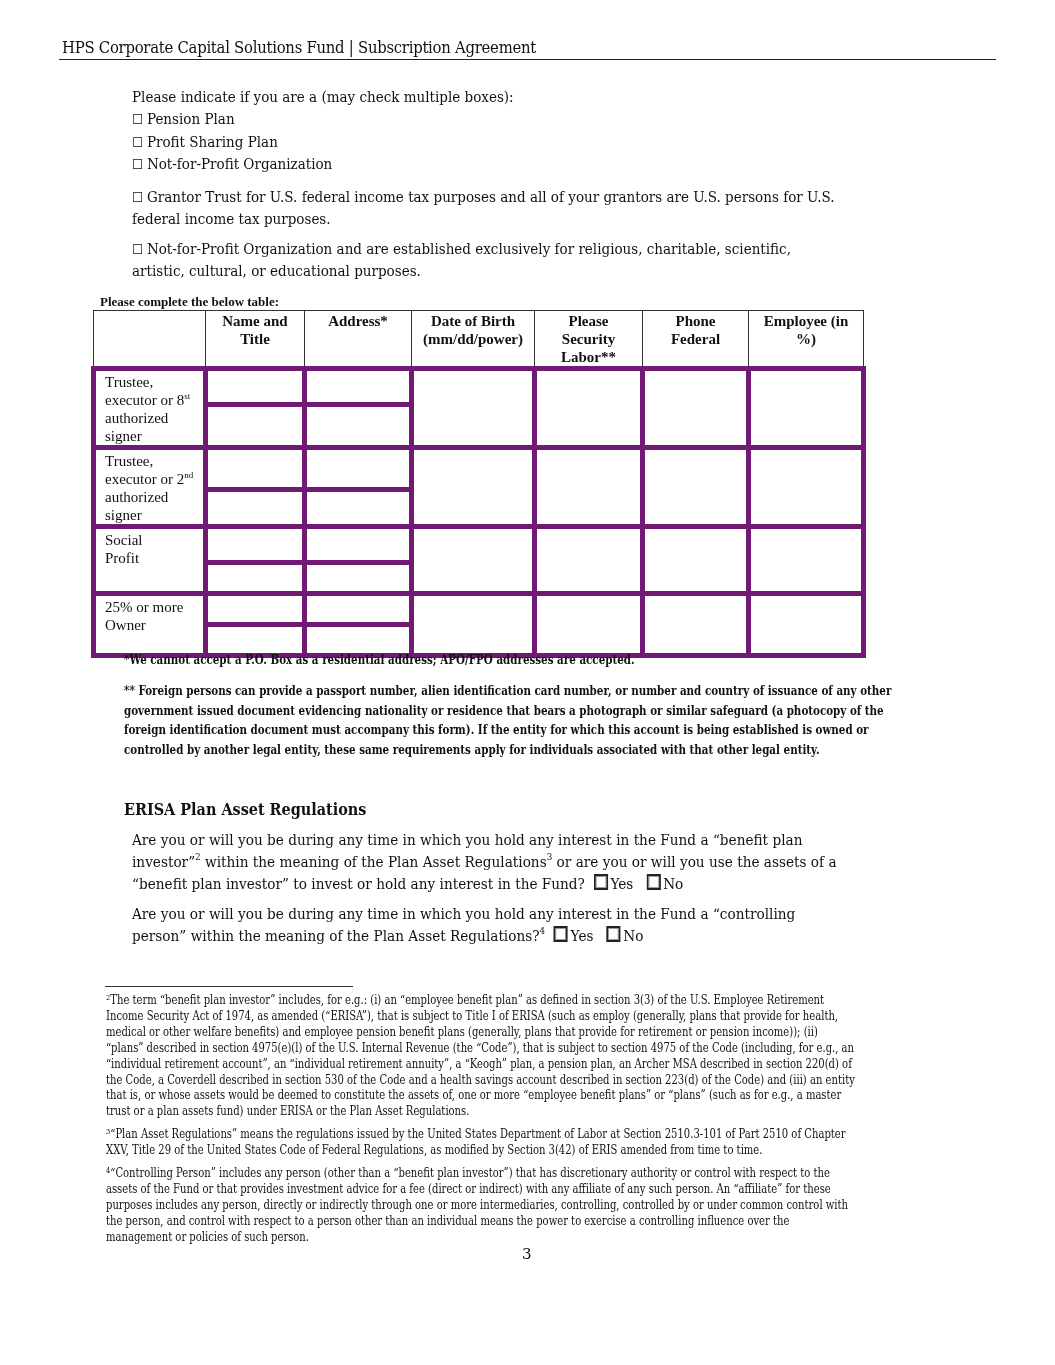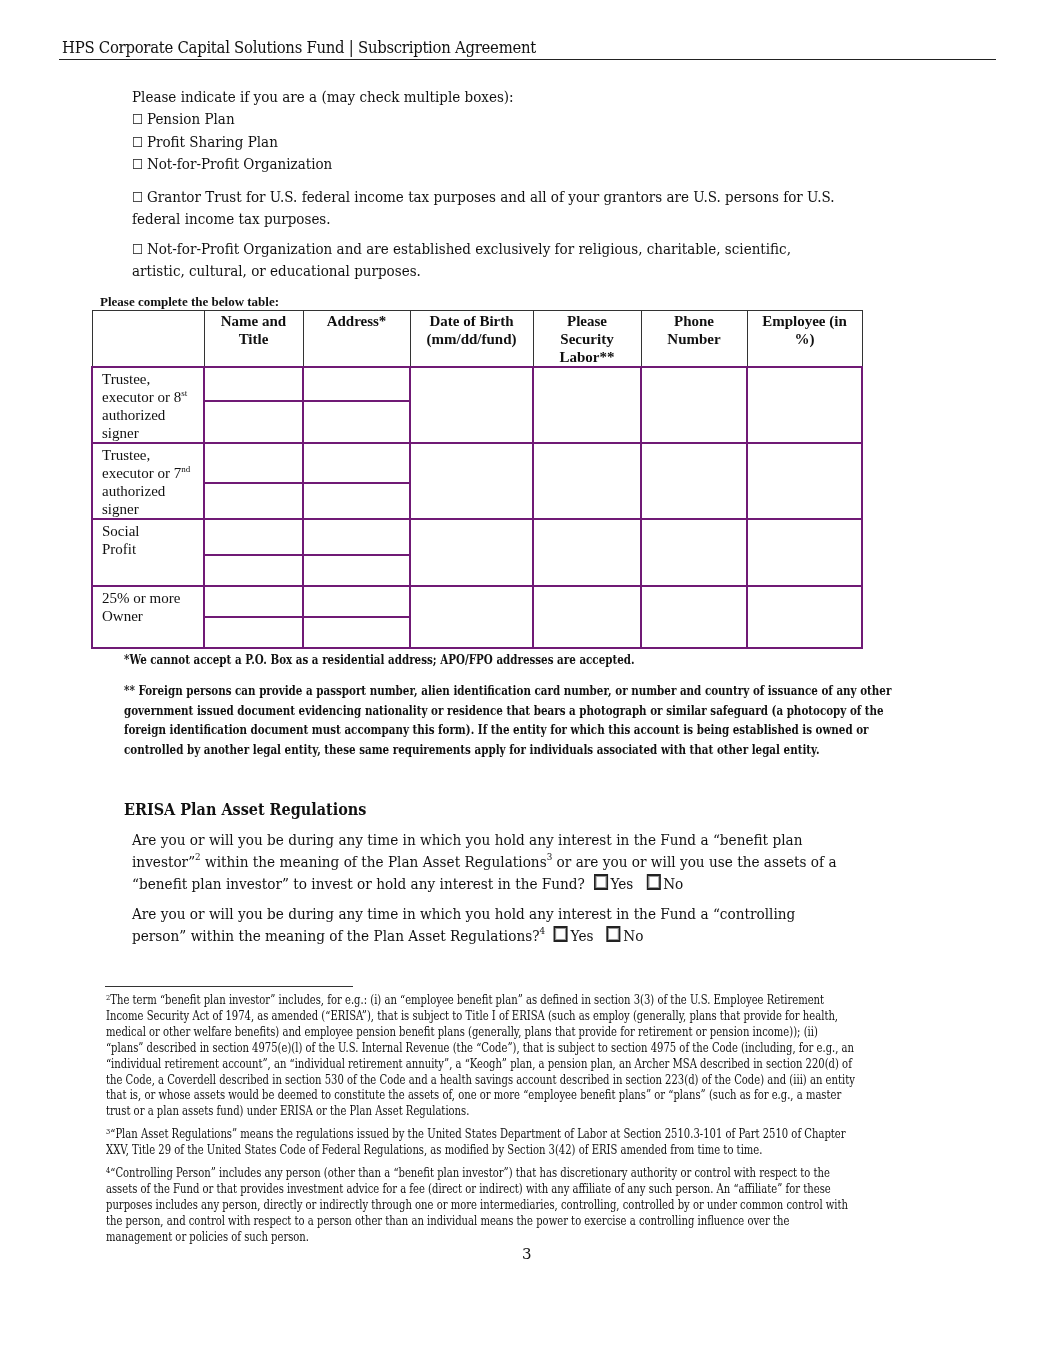--- a/index.html
+++ b/index.html
@@ -4,21 +4,21 @@
 <style>
   html, body { margin: 0; padding: 0; background: #ffffff; }
   body { width: 1055px; height: 1365px; position: relative; overflow: hidden; color: #111; font-family: "Liberation Serif", serif; }
   .abs { position: absolute; }
   .header-title { left: 62px; top: 38px; font-size: 16px; font-family: "DejaVu Serif", serif; letter-spacing: -0.3px; transform: scaleX(0.93); transform-origin: left top; white-space: nowrap; }
   .header-rule { left: 59px; top: 59px; width: 937px; height: 0; border-top: 1px solid #222; }
   .body-serif { font-family: "DejaVu Serif", serif; font-size: 15px; line-height: 22px; transform: scaleX(0.9); transform-origin: left top; white-space: nowrap; }
   .cb { font-family: "DejaVu Sans", sans-serif; font-size: 14px; margin-right: 4px; }
   .table-caption { left: 100px; top: 294px; font-size: 13px; font-weight: bold; font-family: "Liberation Serif", serif; }
   table.grid { position: absolute; left: 91px; top: 310px; border-collapse: collapse; font-family: "Liberation Serif", serif; font-size: 15px; padding-left: 24px; }
-  table.grid td { border: 2px solid #701a75; padding: 0; vertical-align: top; }
+  table.grid td { border: 5px solid #701a75; padding: 0; vertical-align: top; }
   table.grid th { border: 1px solid #333; font-weight: bold; text-align: center; vertical-align: top; padding: 1px 2px 0 2px; font-size: 15px; line-height: 18px; }
   .rowlabel { padding: 2px 0 0 9px !important; line-height: 18px; font-size: 15px; }
   .rowlabel sup { font-size: 9px; vertical-align: top; line-height: 10px; }
   .note { font-family: "DejaVu Serif", serif; font-weight: bold; font-size: 12px; line-height: 19.5px; transform: scaleX(0.86); transform-origin: left top; }
   .section-head { left: 124px; top: 800px; font-family: "DejaVu Serif", serif; font-weight: bold; font-size: 16px; transform: scaleX(0.9); transform-origin: left top; white-space: nowrap; }
   .q { font-family: "DejaVu Serif", serif; font-size: 15.5px; line-height: 22px; transform: scaleX(0.88); transform-origin: left top; white-space: nowrap; }
   .q sup { font-size: 10px; vertical-align: top; line-height: 12px; }
   .sqbox { display: inline-block; width: 12px; height: 12px; border: 2px solid #222; box-shadow: inset 0 0 0 1px #999; vertical-align: -1px; margin: 0 3px 0 5px; background: #fff; cursor: pointer; }
   .fn-rule { left: 105px; top: 986px; width: 248px; border-top: 1px solid #333; }
   .fn { font-family: "DejaVu Serif", serif; font-size: 12px; line-height: 15.9px; transform: scaleX(0.835); transform-origin: left top; width: 1035px; }
@@ -63,23 +63,23 @@
       <col style="width:123px">
       <col style="width:108px">
       <col style="width:106px">
       <col style="width:115px">
   </colgroup>
   <tbody>
       <tr style="height:54px">
     <th></th>
     <th><span>Name and</span><br><span>Title</span></th>
     <th><span>Address*</span></th>
-    <th><span>Date of Birth</span><br><span>(mm/dd/fund)</span></th>
+    <th><span>Date of Birth</span><br><span>(mm/dd/power)</span></th>
     <th><span>Please</span><br><span>Security</span><br><span>Labor**</span></th>
-    <th><span>Phone</span><br><span>Number</span></th>
+    <th><span>Phone</span><br><span>Federal</span></th>
     <th><span>Employee (in</span><br><span>%)</span></th>
   </tr>
 
   <tr style="height:33px">
     <td rowspan="2" class="rowlabel">
       <span>Trustee,</span><br><span>executor or 8</span><sup>st</sup><br><span>authorized</span><br><span>signer</span>
     </td>
     <td></td>
     <td></td>
     <td rowspan="2"></td>
@@ -87,21 +87,21 @@
     <td rowspan="2"></td>
     <td rowspan="2"></td>
   </tr>
   <tr style="height:40px">
     <td></td>
     <td></td>
   </tr>
 
   <tr style="height:38px">
     <td rowspan="2" class="rowlabel">
-      <span>Trustee,</span><br><span>executor or 7</span><sup>nd</sup><br><span>authorized</span><br><span>signer</span>
+      <span>Trustee,</span><br><span>executor or 2</span><sup>nd</sup><br><span>authorized</span><br><span>signer</span>
     </td>
     <td></td>
     <td></td>
     <td rowspan="2"></td>
     <td rowspan="2"></td>
     <td rowspan="2"></td>
     <td rowspan="2"></td>
   </tr>
   <tr style="height:34px">
     <td></td>

